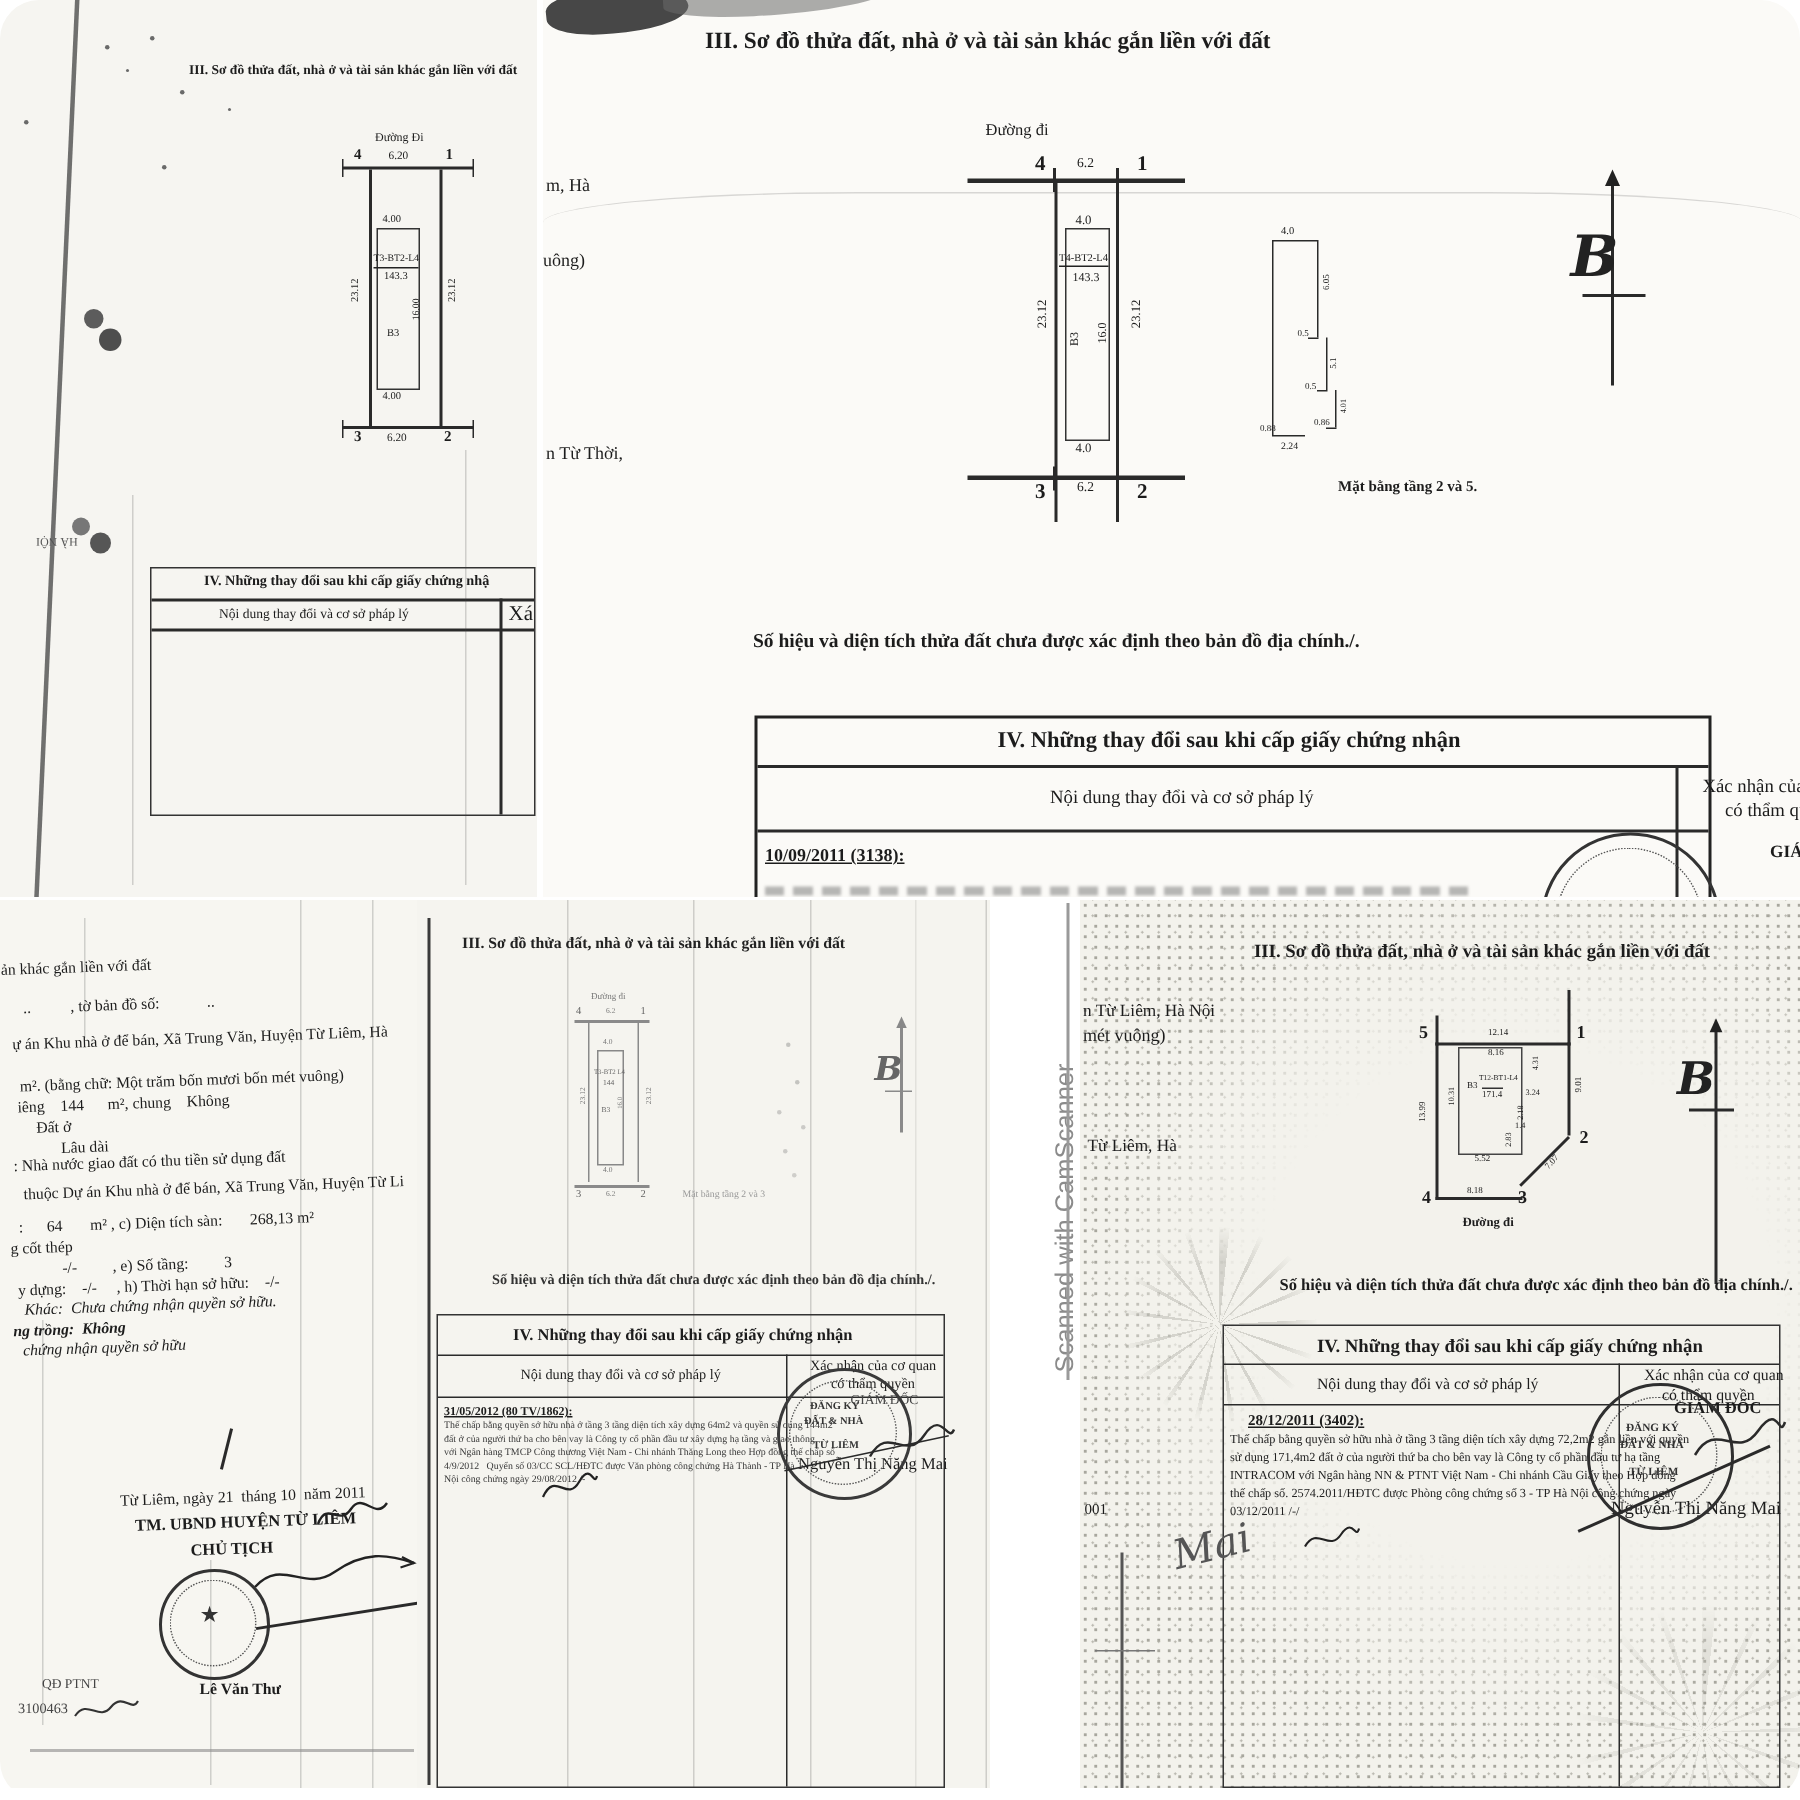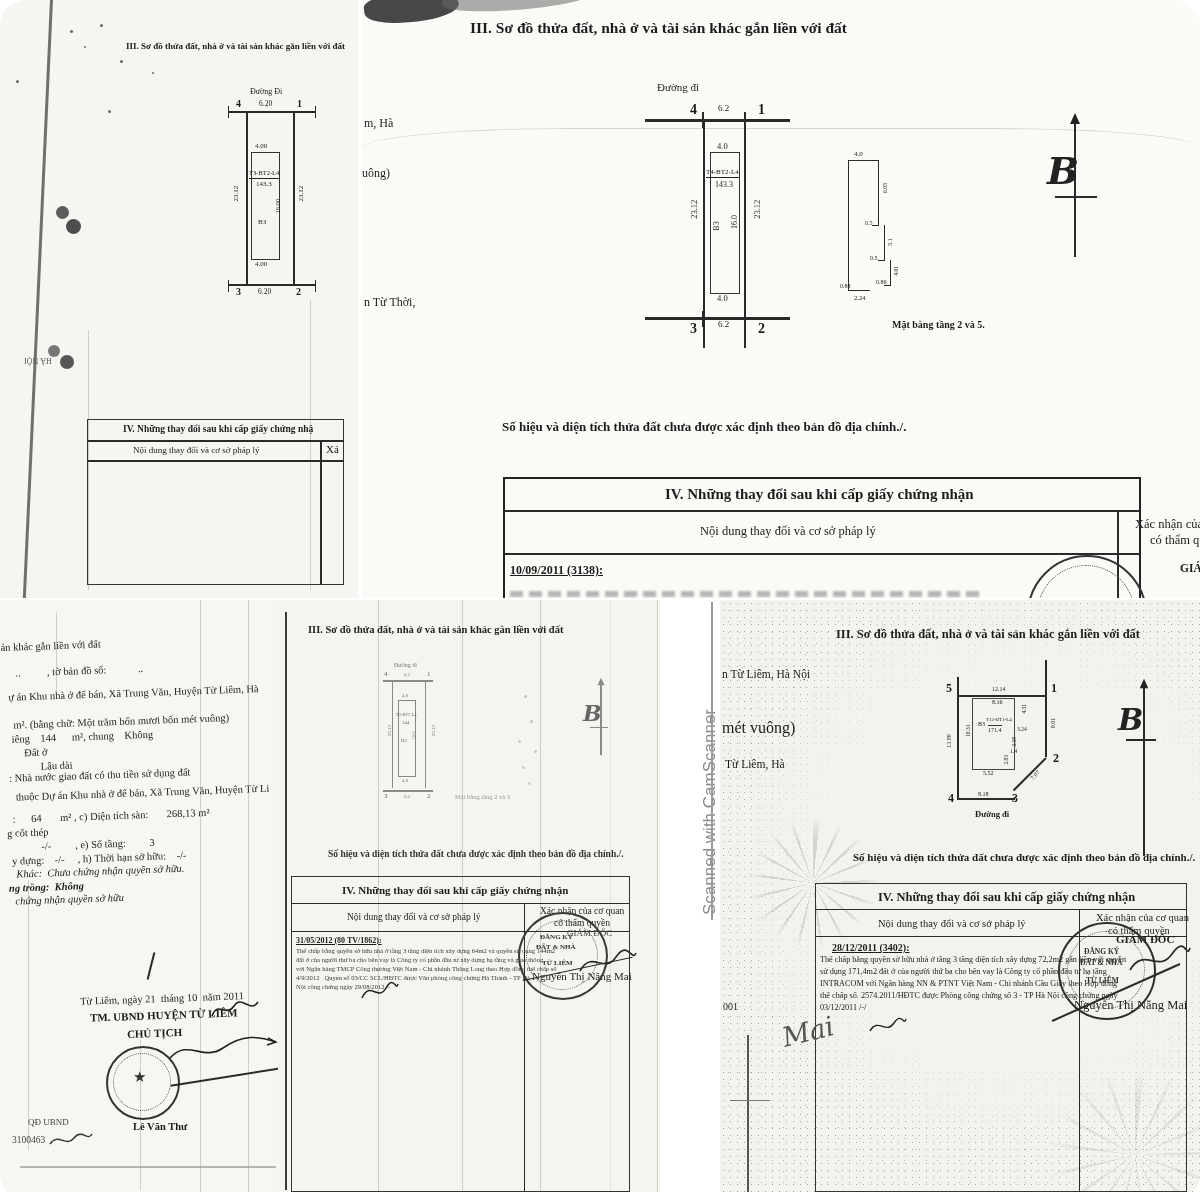--- a/index.html
+++ b/index.html
@@ -74,27 +74,27 @@
     <span class="t" style="left:258px;top:219px;font-size:7px;">B3</span>
     <span class="vt" style="left:271px;top:203px;font-size:6.5px;">16.00</span>
     <span class="t" style="left:255px;top:261px;font-size:7px;">4.00</span>
     <div class="ln" style="left:228px;top:284px;width:88px;height:2px;"></div>
     <div class="ln" style="left:228px;top:280px;width:1px;height:12px;"></div>
     <div class="ln" style="left:315px;top:280px;width:1px;height:12px;"></div>
     <span class="t b" style="left:236px;top:287px;font-size:10px;">3</span>
     <span class="t" style="left:258px;top:288px;font-size:7.5px;">6.20</span>
     <span class="t b" style="left:296px;top:287px;font-size:10px;">2</span>
 
-    <div style="position:absolute;left:87px;top:378px;width:255px;height:164px;border:1.5px solid #333;margin-top:41px;">
+    <div style="position:absolute;left:100px;top:378px;width:255px;height:164px;border:1.5px solid #333;">
       <div class="ln" style="left:0;top:20px;width:255px;height:1.5px;"></div>
       <div class="ln" style="left:0;top:40px;width:255px;height:1.5px;"></div>
       <div class="ln" style="left:232px;top:20px;width:1.5px;height:144px;"></div>
       <span class="t b" style="left:35px;top:5px;font-size:9.5px;">IV. Những thay đổi sau khi cấp giấy chứng nhậ</span>
       <span class="t" style="left:45px;top:26px;font-size:9px;">Nội dung thay đổi và cơ sở pháp lý</span>
-      <span class="t" style="left:238px;top:24px;font-size:11px;">Xá</span>
+      <span class="t" style="left:238px;top:24px;font-size:14px;">Xá</span>
     </div>
     <div class="fold" style="left:88px;top:330px;height:260px;"></div>
     <div class="fold" style="left:310px;top:300px;height:290px;"></div>
   </div>
 
   <div class="panel" style="left:362px;top:0;width:838px;height:598px;background:#fbfaf7;">
     <div style="position:absolute;left:2px;top:-8px;width:95px;height:30px;background:#474747;border-radius:40% 60% 50% 50%;transform:rotate(-6deg);"></div>
     <div style="position:absolute;left:80px;top:-12px;width:150px;height:22px;background:#6a6a6a;border-radius:0 0 60% 40%;transform:rotate(-3deg);opacity:.55;"></div>
     <div style="position:absolute;left:0;top:128px;width:840px;height:40px;border-top:1px solid rgba(0,0,0,.14);border-radius:50%/100% ;"></div>
 
@@ -208,21 +208,21 @@
     <div class="stampc" style="left:106px;top:446px;width:70px;height:70px;border-width:2px;"></div>
     <div class="stampi" style="left:113px;top:453px;width:56px;height:56px;"></div>
     <span class="t" style="left:133px;top:470px;font-size:15px;color:#333;">★</span>
     <svg style="left:168px;top:428px;" width="110" height="40" viewBox="0 0 110 40">
         <path d="M2 30 C 20 10, 35 34, 55 20 S 90 8, 108 14" stroke="#222" fill="none" stroke-width="1.6"></path>
         <path d="M100 10 l 8 4 l -9 3" stroke="#222" fill="none" stroke-width="1.4"></path>
       </svg>
     <div class="ln" style="left:170px;top:476px;width:112px;height:1.5px;transform:rotate(-9deg);"></div>
     <span class="t b" style="left:133px;top:521px;font-size:10.5px;">Lê Văn Thư</span>
 
-    <span class="t" style="left:28px;top:518px;font-size:9px;color:#444;">QĐ UBND</span>
+    <span class="t" style="left:28px;top:518px;font-size:9px;color:#444;">QĐ PTNT</span>
     <span class="t" style="left:12px;top:536px;font-size:9.5px;color:#444;">3100463</span>
     <svg style="left:48px;top:530px;" width="46" height="20" viewBox="0 0 46 20">
         <path d="M2 14 C 10 2, 18 18, 26 8 S 40 12, 44 4" stroke="#333" fill="none" stroke-width="1.4"></path>
       </svg>
     <div class="lng" style="left:20px;top:566px;width:256px;height:1.5px;opacity:.6;"></div>
   </div>
 
   <div class="panel" style="left:278px;top:600px;width:382px;height:592px;background:#f5f4ef;">
     <div class="ln" style="left:7px;top:12px;width:1.5px;height:578px;background:#3a3a3a;"></div>
     <div class="fold" style="left:100px;top:0;height:592px;"></div>
@@ -305,21 +305,21 @@
     <div class="lng" style="left:51px;top:2px;width:1.5px;height:318px;background:#9a9a9a;"></div>
   </div>
 
   <div class="panel" style="left:720px;top:600px;width:480px;height:592px;background:#f3f2ec;">
     <div class="noise"></div>
     <div class="starburst" style="left:28px;top:218px;width:130px;height:130px;"></div>
     <div class="starburst" style="left:330px;top:470px;width:170px;height:170px;opacity:.25;"></div>
 
     <span class="t b" style="left:116px;top:28px;font-size:12.5px;">III. Sơ đồ thửa đất, nhà ở và tài sản khác gắn liền với đất</span>
     <span class="t" style="left:2px;top:68px;font-size:11.5px;">n Từ Liêm, Hà Nội</span>
-    <span class="t" style="left:2px;top:84px;font-size:16px;margin-top:36px;">mét vuông)</span>
+    <span class="t" style="left:2px;top:84px;font-size:12px;">mét vuông)</span>
     <span class="t" style="left:5px;top:158px;font-size:11.5px;">Từ Liêm, Hà</span>
 
     <span class="t b" style="left:226px;top:82px;font-size:12px;">5</span>
     <span class="t b" style="left:331px;top:82px;font-size:12px;">1</span>
     <div class="ln" style="left:237px;top:77px;width:1.5px;height:20px;"></div>
     <div class="ln" style="left:325px;top:60px;width:1.5px;height:37px;"></div>
     <div class="ln" style="left:237px;top:95px;width:90px;height:2px;"></div>
     <span class="t" style="left:272px;top:86px;font-size:6px;">12.14</span>
     <span class="t" style="left:272px;top:99px;font-size:6px;">8.16</span>
     <div class="ln" style="left:237px;top:95px;width:2px;height:105px;"></div>

